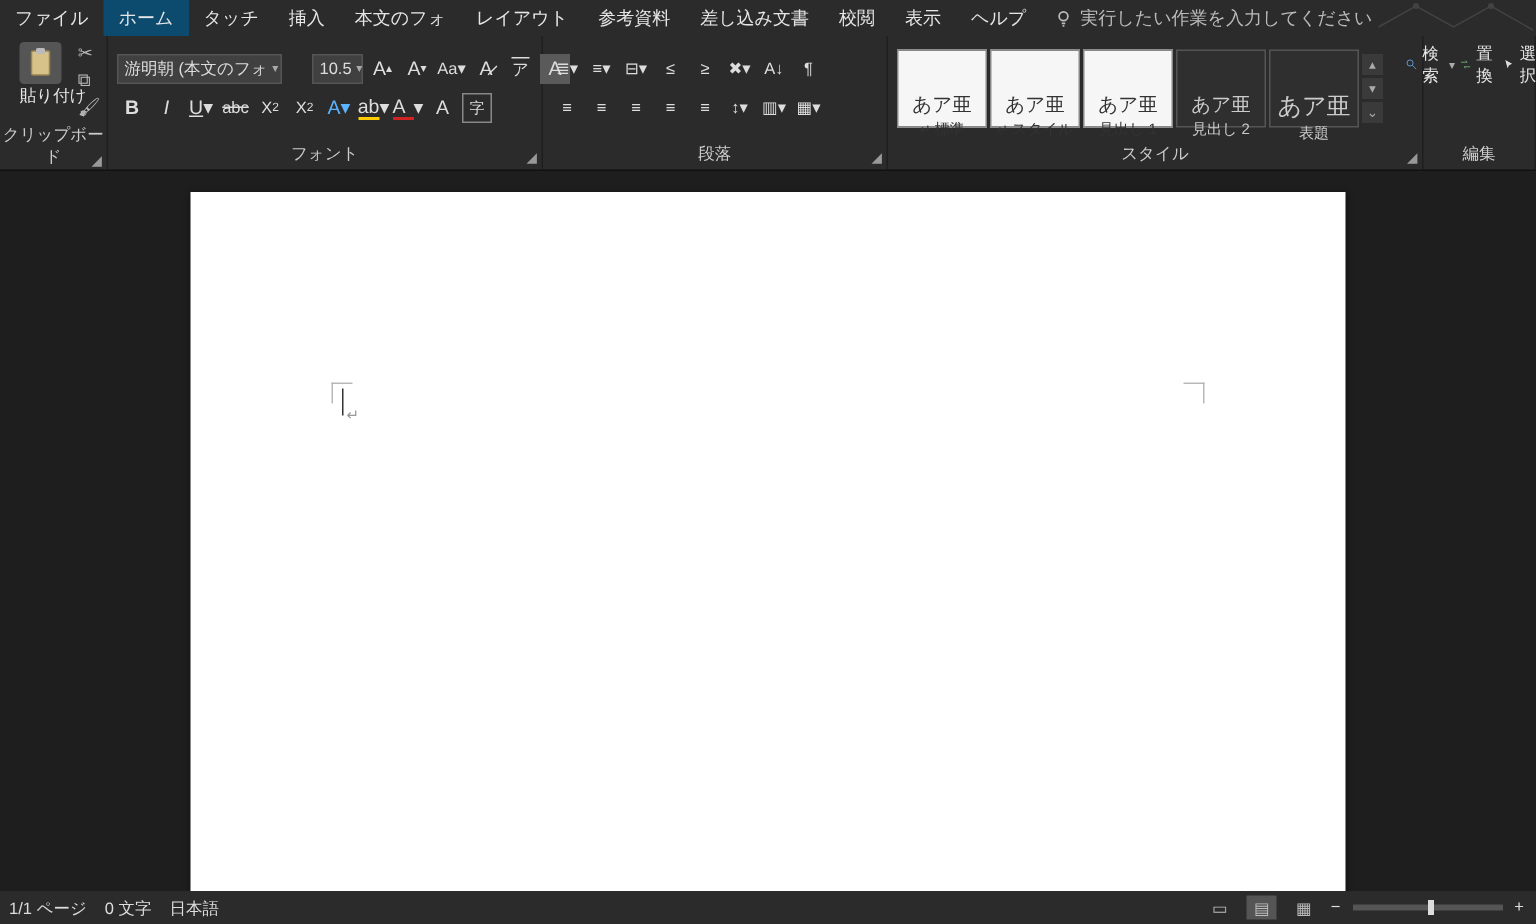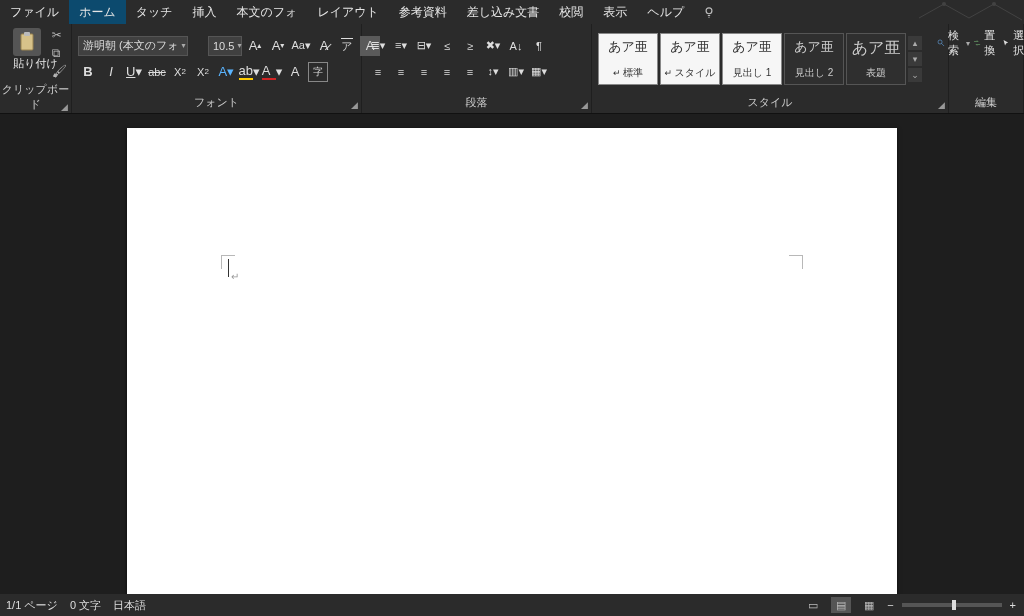--- a/index.html
+++ b/index.html
@@ -38,21 +38,21 @@
   .colorbar-y::after{content:"";display:block;height:2px;background:#ffcc00;width:14px;margin:0 auto;}
   .colorbar-r::after{content:"";display:block;height:2px;background:#d02424;width:14px;margin:0 auto;}
   
   .paragroup { width:230px; }
   .paragroup .body{flex-direction:column;align-items:flex-start;justify-content:center;gap:6px;padding:4px 6px;}
   
   .stylegroup { flex:1; }
   .stylegroup .body{padding:4px 6px; align-items:center;}
   .style-tile{ width:60px; height:52px; background:#f6f6f6; color:#333; border:1px solid #888; margin-right:2px; display:flex; flex-direction:column; align-items:center; justify-content:space-between; padding:4px 2px; font-size:10px;}
   .style-tile.dark{background:#2f2f2f;color:#ccc;border:1px solid #555;}
-  .style-tile .prev{font-size:13px;}
+  .style-tile .prev{font-size:13px;margin-top:23px;}
   .style-more{ width:14px; display:flex; flex-direction:column; gap:2px;}
   .style-more span{height:14px;display:flex;align-items:center;justify-content:center;font-size:9px;color:#aaa;background:#3a3a3a;cursor:pointer;}
   
   .editgroup{ width:75px;}
   .editgroup .body{flex-direction:row;align-items:flex-start;justify-content:center;gap:3px;padding:4px 6px;font-size:11px;}
   .editgroup .item{display:flex;align-items:center;gap:3px;cursor:pointer;}
   .editgroup .ic{width:12px;height:12px;}
   
   .canvas-area{ flex:1; background:#1e1e1e; display:flex; justify-content:center; overflow:hidden;}
   .page{ width:770px; height:1000px; background:#fff; margin-top:14px; position:relative; box-shadow:0 1px 4px rgba(0,0,0,0.6);}
@@ -93,20 +93,21 @@
   <div class="tab">参考資料</div>
   <div class="tab">差し込み文書</div>
   <div class="tab">校閲</div>
   <div class="tab">表示</div>
   <div class="tab">ヘルプ</div>
   <div class="tell-me">
     <svg viewBox="0 0 24 24" fill="none" stroke="#bbb" stroke-width="2">
         <circle cx="12" cy="10" r="5"></circle>
         <path d="M10 18h4M11 21h2"></path>
       </svg>
+    <span>実行したい作業を入力してください</span>
   </div>
 </div>
 
 <div class="ribbon">
 
   <div class="group clipboard">
     <div class="body">
       <div class="paste-big">
         <div class="ic">
           <svg width="18" height="20" viewBox="0 0 18 20">

